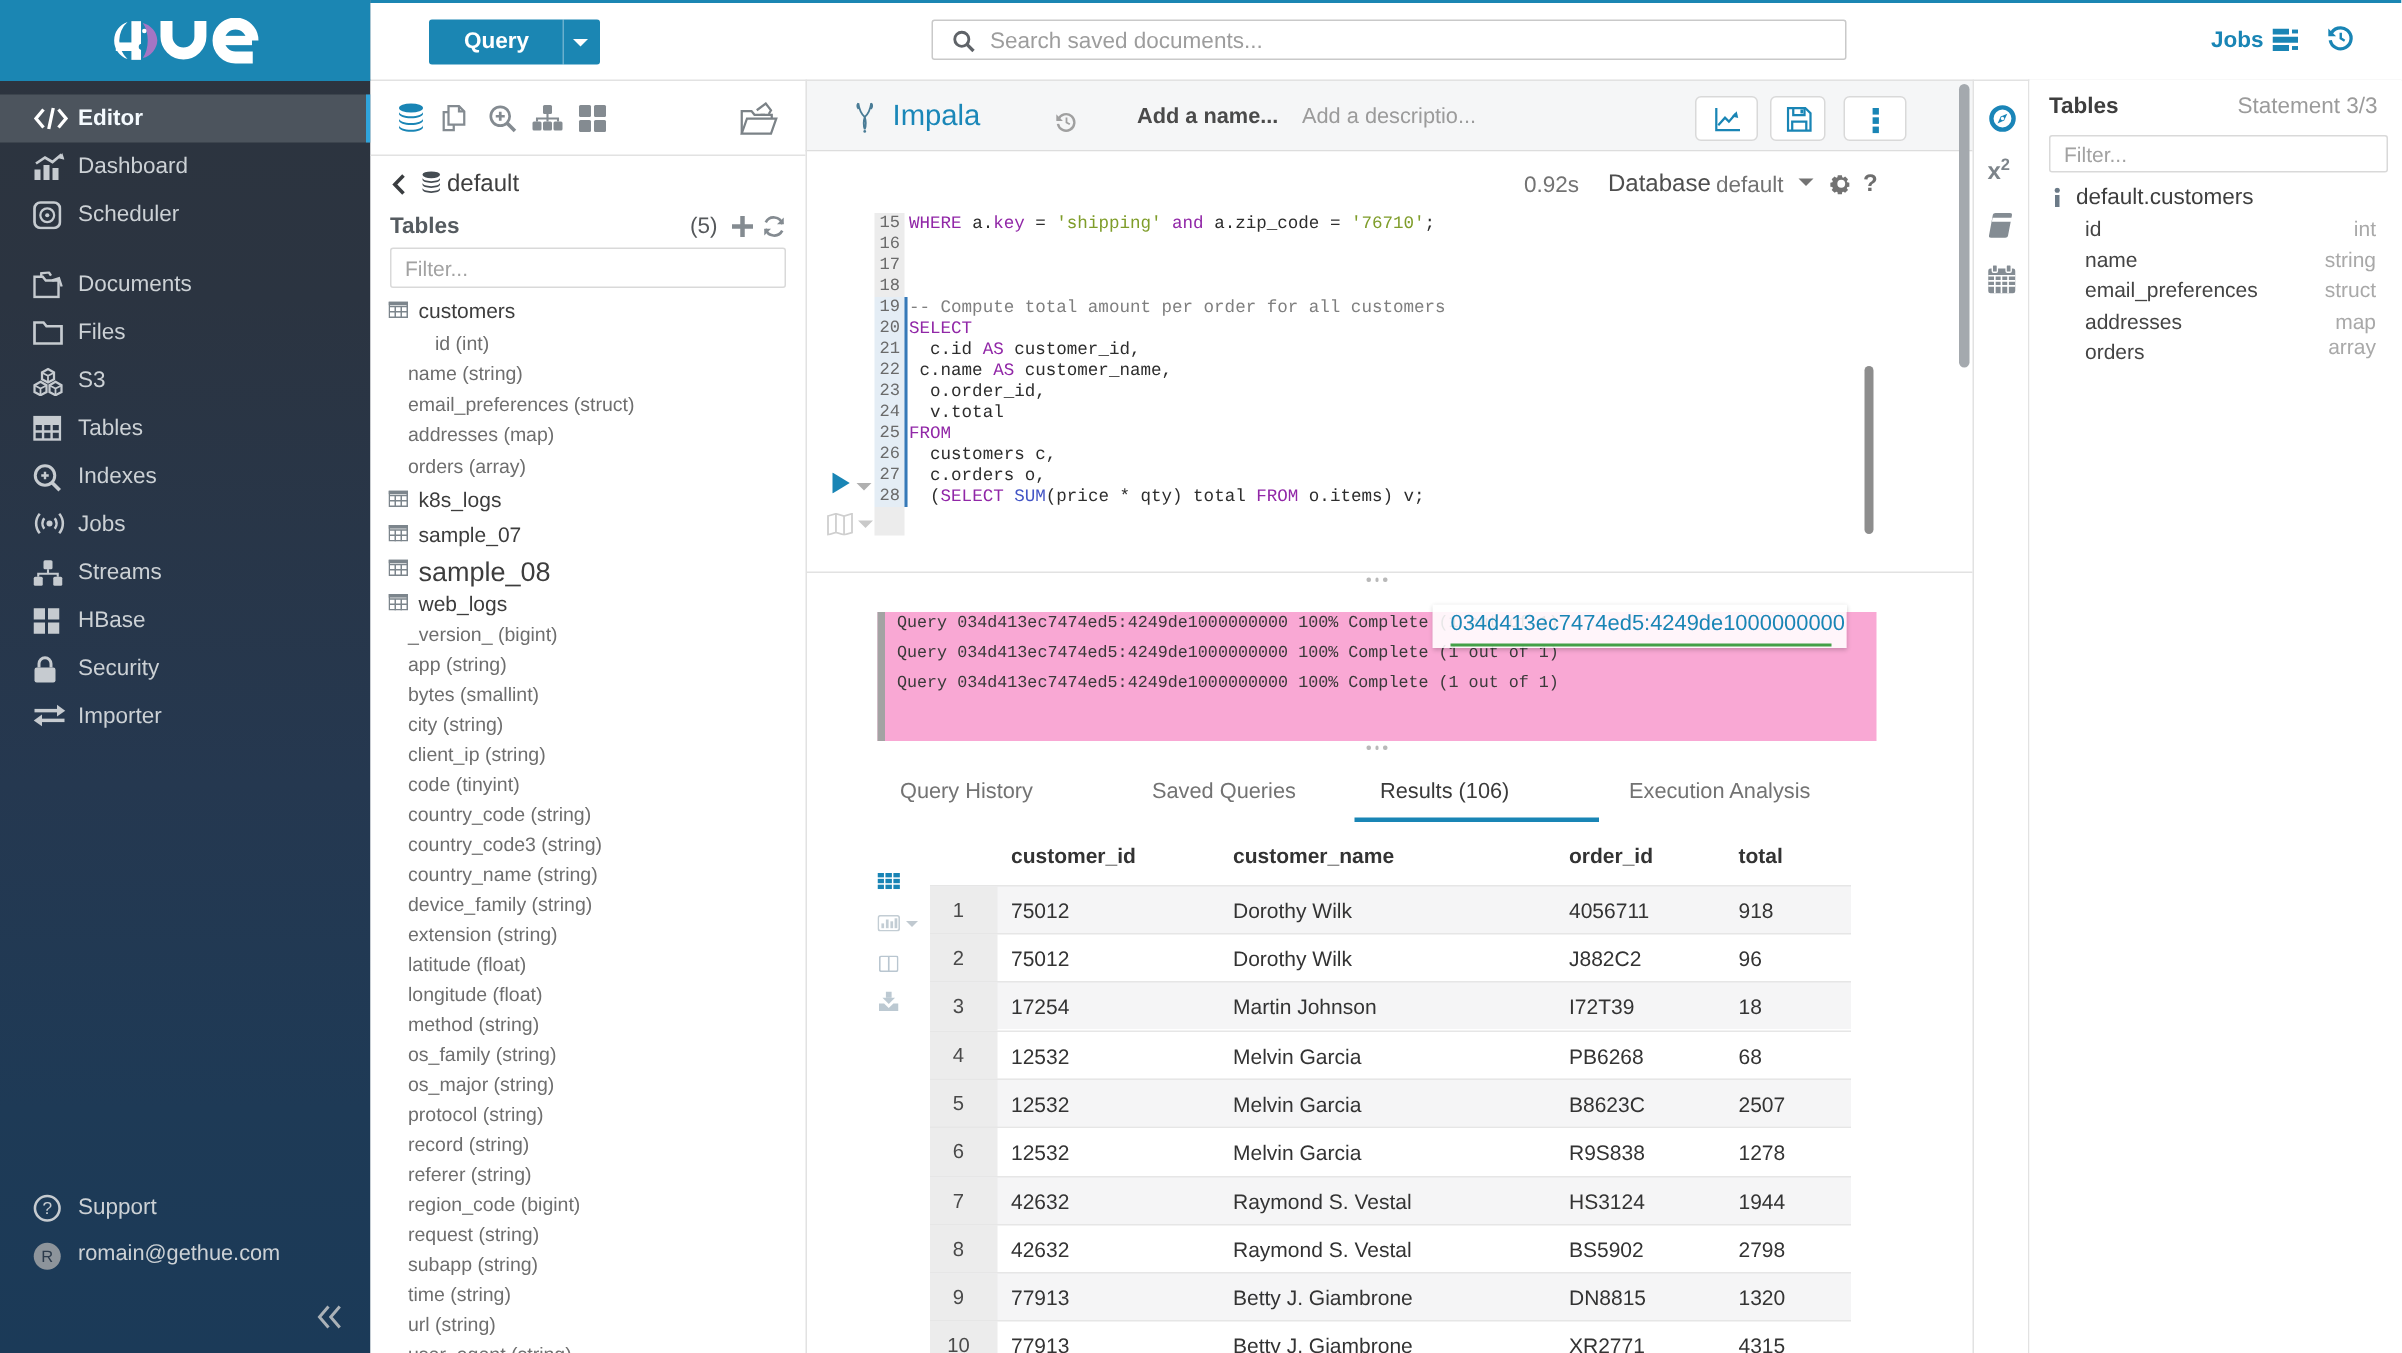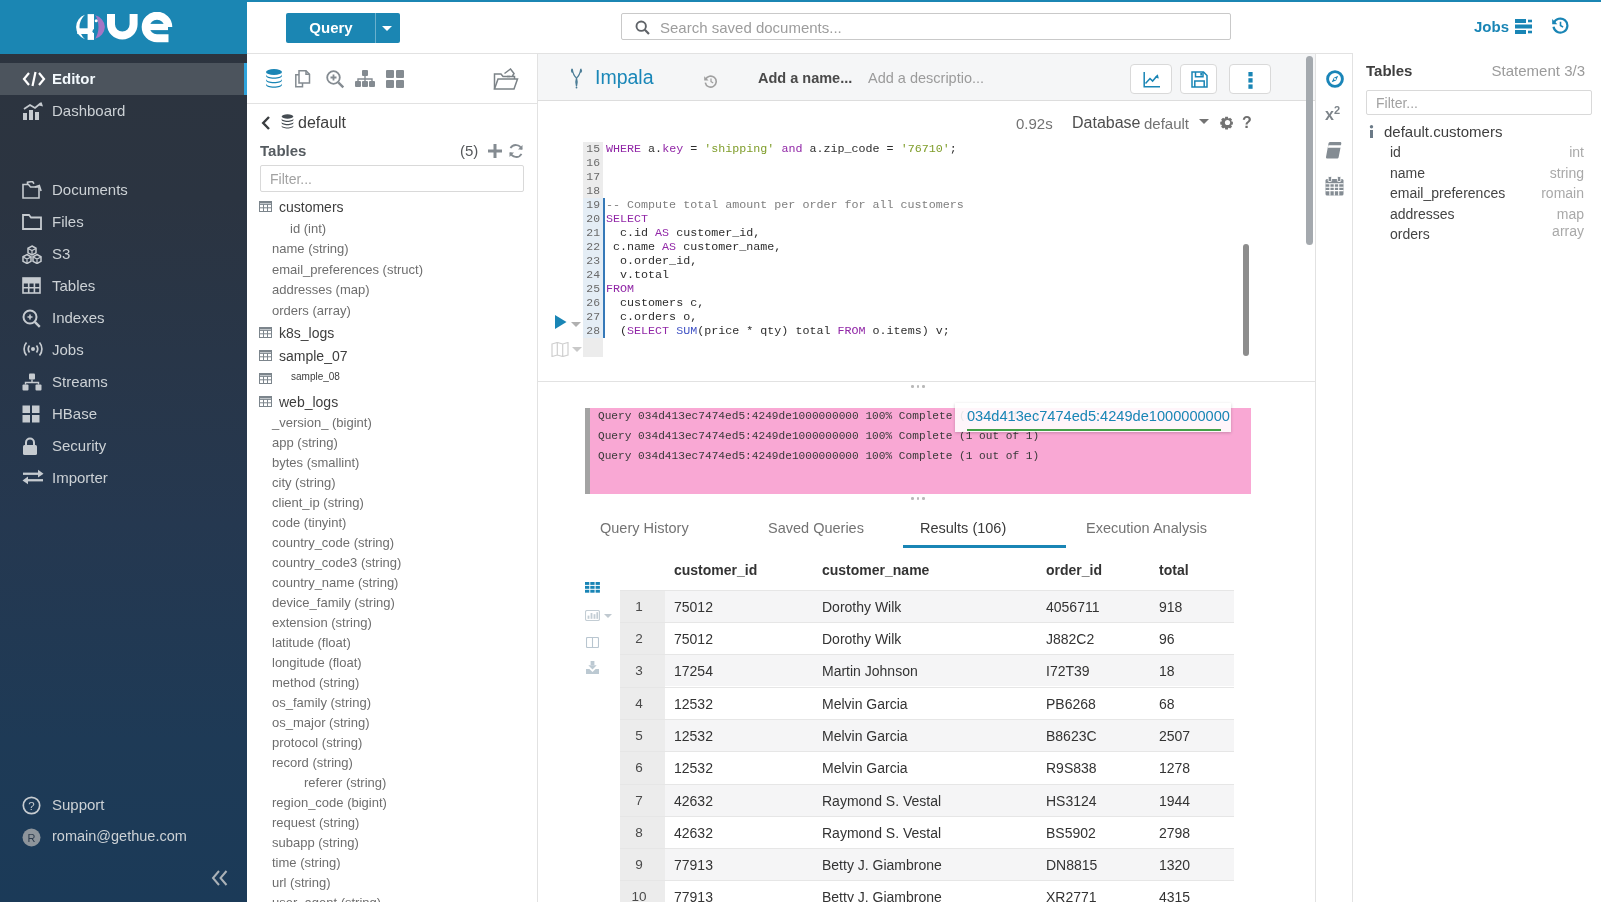--- a/index.html
+++ b/index.html
@@ -118,20 +118,30 @@
               <rect x="1" y="11" width="4" height="7"></rect>
               <rect x="7" y="8" width="4" height="10"></rect>
               <rect x="13" y="10" width="4" height="8"></rect>
             </g>
             <path d="M2 7l6-4 5 3 6-5" fill="none" stroke="#c6cbd0" stroke-width="1.8"></path>
             <path d="M19.5 0l1.5 4.5-4-1z" fill="#c6cbd0"></path>
           </svg>
         </span>
         <span class="nlabel">Dashboard</span>
       </div>
+    <div class="navitem" style="top:127px;">
+        <span class="nicon" id="ic-sched">
+          <svg class="ic" width="19" height="19" viewBox="0 0 19 19">
+            <rect x="1" y="1" width="17" height="17" rx="4" fill="none" stroke="#c6cbd0" stroke-width="1.8"></rect>
+            <circle cx="9.5" cy="9.5" r="4.6" fill="none" stroke="#c6cbd0" stroke-width="1.5"></circle>
+            <circle cx="9.5" cy="9.5" r="1.4" fill="#c6cbd0"></circle>
+          </svg>
+        </span>
+        <span class="nlabel">Scheduler</span>
+      </div>
     <div class="navitem" style="top:174px;">
         <span class="nicon" id="ic-docs">
           <svg class="ic" width="21" height="18" viewBox="0 0 21 18">
             <g fill="none" stroke="#c6cbd0" stroke-width="1.6">
               <path d="M1 17V3.5h5.5l2 2.5H17V17z"></path>
               <path d="M5.5 3.5V1.2l5-0.7 1.5 2.3"></path>
               <path d="M12.8 6l4.5-1.5 1.8 5.5"></path>
             </g>
           </svg>
         </span>
@@ -415,21 +425,21 @@
         <rect x="0" y="0" width="13" height="2.4" fill="#7c858c"></rect>
       </svg>
     <div class="abs" style="left:32px;top:245px;font-size:14px;color:#3d3d3d;">sample_07</div>
     <svg class="ic abs" style="left:12px;top:270px;" width="13" height="11" viewBox="0 0 13 11">
         <g fill="none" stroke="#7c858c" stroke-width="1">
           <rect x="0.5" y="0.5" width="12" height="10"></rect>
           <path d="M0.5 3.4h12M0.5 6.8h12M4.5 3.4V11M8.5 3.4V11"></path>
         </g>
         <rect x="0" y="0" width="13" height="2.4" fill="#7c858c"></rect>
       </svg>
-    <div class="abs" style="left:44px;top:268px;font-size:10px;color:#3d3d3d;">sample_08</div>
+    <div class="abs" style="left:32px;top:268px;font-size:18px;color:#3d3d3d;">sample_08</div>
     <svg class="ic abs" style="left:12px;top:293px;" width="13" height="11" viewBox="0 0 13 11">
         <g fill="none" stroke="#7c858c" stroke-width="1">
           <rect x="0.5" y="0.5" width="12" height="10"></rect>
           <path d="M0.5 3.4h12M0.5 6.8h12M4.5 3.4V11M8.5 3.4V11"></path>
         </g>
         <rect x="0" y="0" width="13" height="2.4" fill="#7c858c"></rect>
       </svg>
     <div class="abs" style="left:32px;top:291px;font-size:14px;color:#3d3d3d;">web_logs</div>
     <div class="la-col" style="top:312px;">_version_ (bigint)</div>
     <div class="la-col" style="top:332px;">app (string)</div>
@@ -442,21 +452,21 @@
     <div class="la-col" style="top:472px;">country_name (string)</div>
     <div class="la-col" style="top:492px;">device_family (string)</div>
     <div class="la-col" style="top:512px;">extension (string)</div>
     <div class="la-col" style="top:532px;">latitude (float)</div>
     <div class="la-col" style="top:552px;">longitude (float)</div>
     <div class="la-col" style="top:572px;">method (string)</div>
     <div class="la-col" style="top:592px;">os_family (string)</div>
     <div class="la-col" style="top:612px;">os_major (string)</div>
     <div class="la-col" style="top:632px;">protocol (string)</div>
     <div class="la-col" style="top:652px;">record (string)</div>
-    <div class="la-col" style="top:672px;margin-left:32px;">referer (string)</div>
+    <div class="la-col" style="top:672px;">referer (string)</div>
     <div class="la-col" style="top:692px;">region_code (bigint)</div>
     <div class="la-col" style="top:712px;">request (string)</div>
     <div class="la-col" style="top:732px;">subapp (string)</div>
     <div class="la-col" style="top:752px;">time (string)</div>
     <div class="la-col" style="top:772px;">url (string)</div>
     <div class="la-col" style="top:792px;">user_agent (string)</div>
   </div>
 
   <div id="edhead">
     <svg class="ic abs" style="left:33px;top:15px;" width="13" height="21" viewBox="0 0 13 21">
@@ -734,20 +744,20 @@
           <circle cx="3.5" cy="1.8" r="1.7"></circle>
           <rect x="2" y="5" width="3" height="8"></rect>
         </g>
       </svg>
     <div class="abs" style="left:31px;top:70px;font-size:15px;color:#3e3e3e;">default.customers</div>
     <div class="ra-row" style="left:37px;top:91px;">id</div>
     <div class="ra-type" style="top:91px;">int</div>
     <div class="ra-row" style="left:37px;top:111.6px;">name</div>
     <div class="ra-type" style="top:111.6px;">string</div>
     <div class="ra-row" style="left:37px;top:132.2px;">email_preferences</div>
-    <div class="ra-type" style="top:132.2px;">romain</div>
+    <div class="ra-type" style="top:132.2px;">struct</div>
     <div class="ra-row" style="left:37px;top:152.79999999999998px;">addresses</div>
     <div class="ra-type" style="top:152.79999999999998px;">map</div>
     <div class="ra-row" style="left:37px;top:173.39999999999998px;">orders</div>
     <div class="ra-type" style="top:170px;">array</div>
   </div>
 
 </div>
 
 </body></html>

